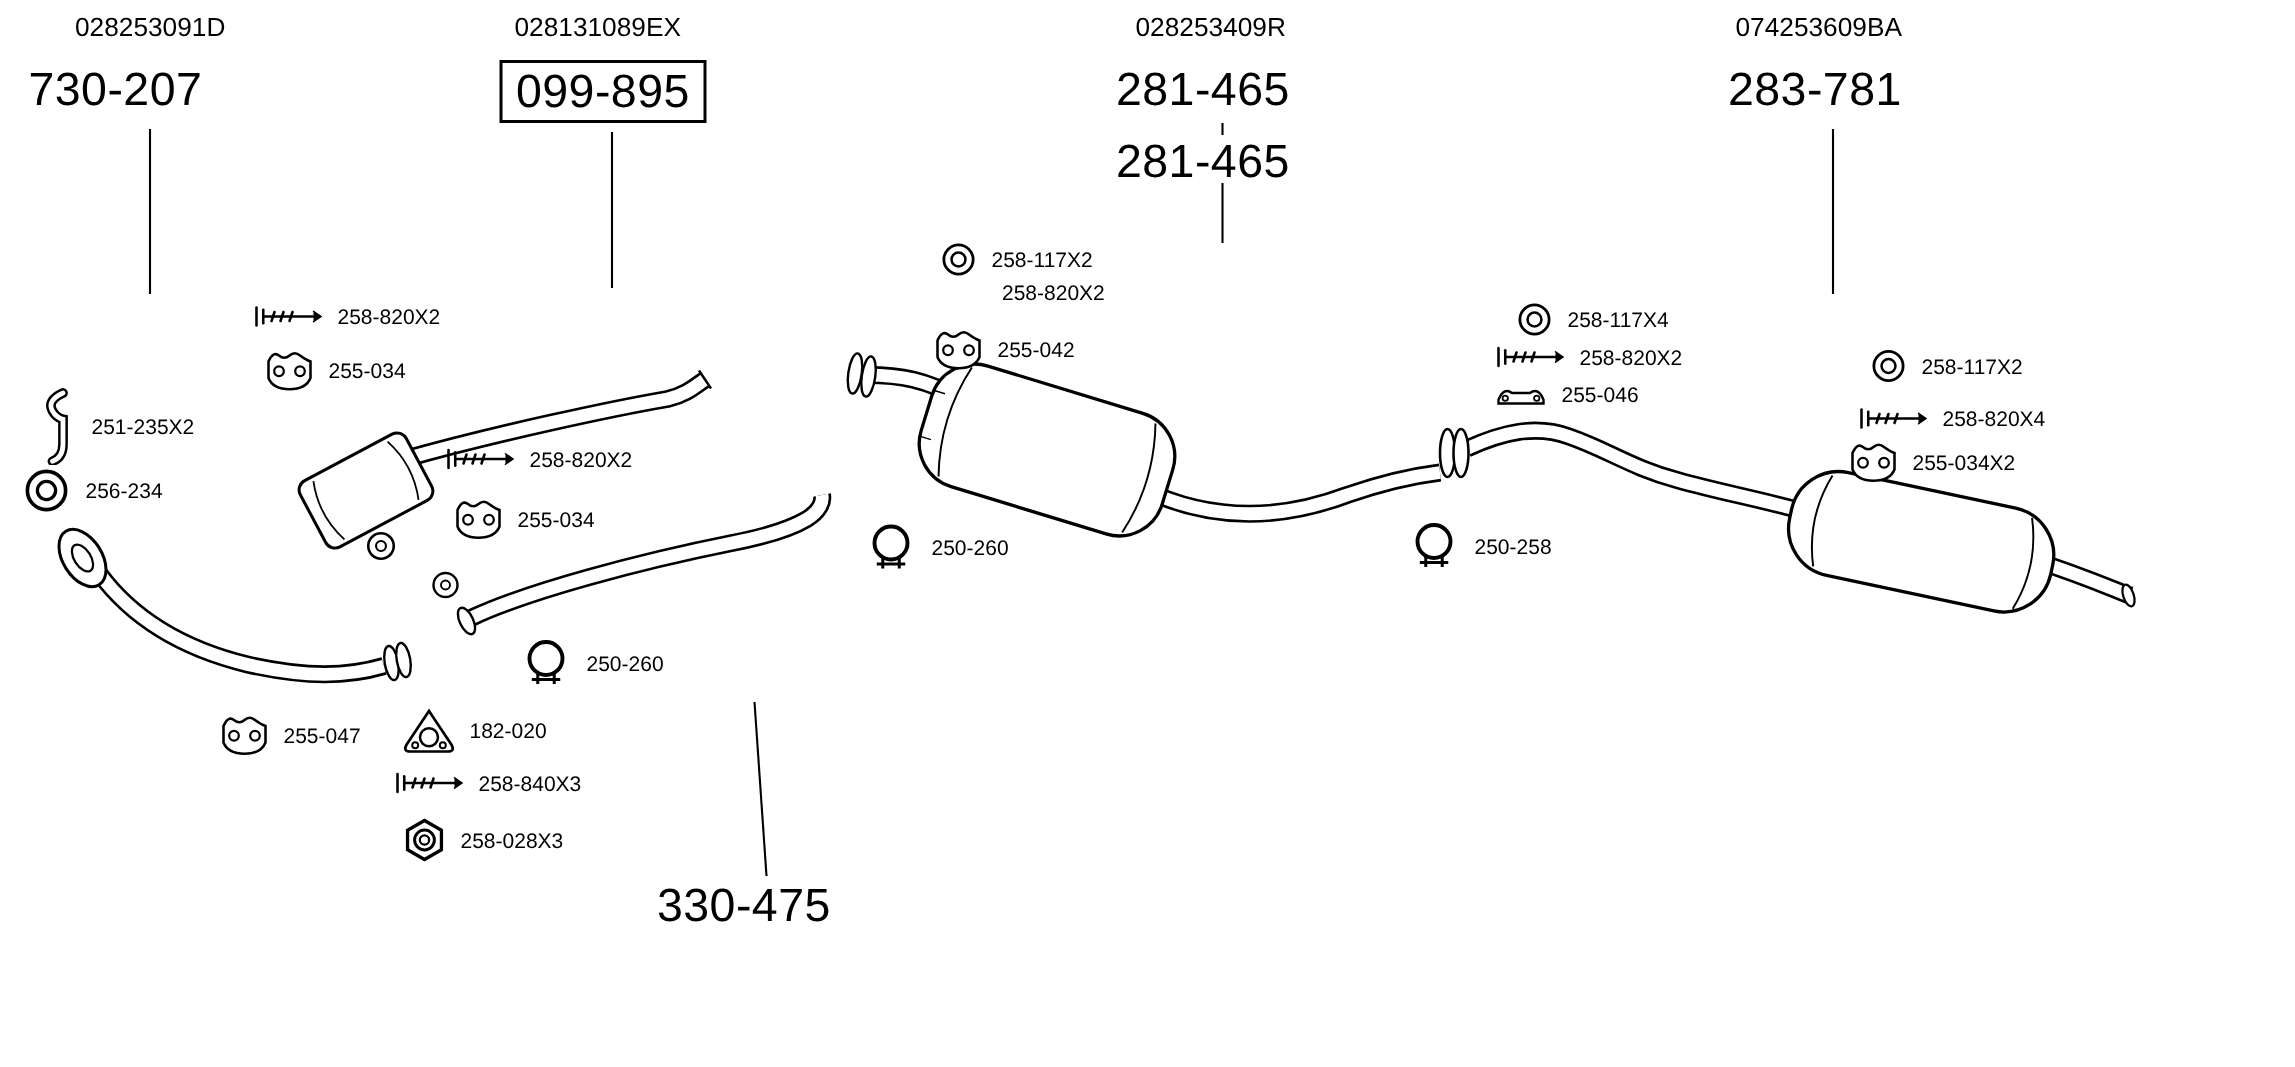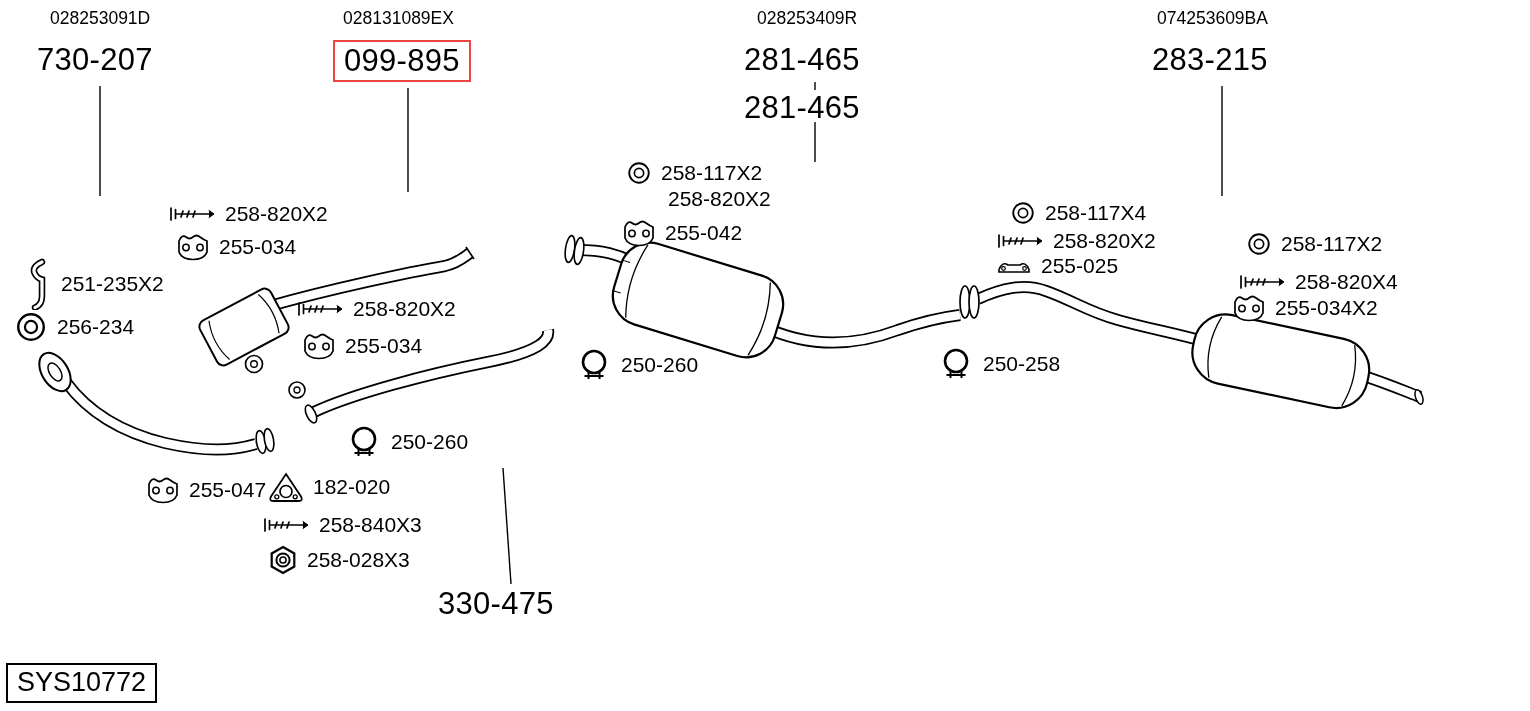--- a/index.html
+++ b/index.html
@@ -2,24 +2,24 @@
 <html><head>
 <meta charset="utf-8">
 <style>
   *{box-sizing:border-box;margin:0;padding:0}
   html,body{width:1530px;height:711px;background:#fff;overflow:hidden}
   body{font-family:"Liberation Sans","DejaVu Sans",sans-serif;color:#000;position:relative}
   .stage{position:absolute;inset:0;width:1222px;height:711px}
   .art{position:absolute;left:0;top:0;width:1530px;height:711px}
   .oem{position:absolute;font-size:17.5px;white-space:nowrap}
   .big{position:absolute;font-size:31px;letter-spacing:.3px;white-space:nowrap}
-  .boxed{border:2px solid #ef4444;padding:1px 9px}
+  .boxed{border:2px solid #000000;padding:1px 9px}
   .sys{position:absolute;font-size:27px;border:2px solid #000;padding:2px 9px 3px;white-space:nowrap}
   .lbl{position:absolute;display:flex;align-items:center;gap:9px;white-space:nowrap}
-  .lbl .txt{font-size:21px}
+  .lbl .txt{font-size:14px}
   .ic{flex:0 0 auto;display:block}
   svg{overflow:visible}
 </style>
 </head>
 <body>
 
 <svg width="0" height="0" style="position:absolute" aria-hidden="true">
   <defs>
     <symbol id="sym-screw" viewBox="0 0 48 18">
       <g fill="none" stroke="#000" stroke-width="1.7" stroke-linecap="round">
@@ -144,25 +144,25 @@
       <ellipse cx="974" cy="302" rx="5" ry="16" fill="#fff" stroke="#000" stroke-width="1.7"></ellipse>
       <ellipse cx="1419" cy="397" rx="3.5" ry="7.5" transform="rotate(-18 1419 397)" fill="#fff" stroke="#000" stroke-width="1.5"></ellipse>
     </g>
   </svg>
 
   <div class="oem" style="left:50px;top:8px">028253091D</div>
   <div class="oem" style="left:343px;top:8px">028131089EX</div>
   <div class="oem" style="left:757px;top:8px">028253409R</div>
   <div class="oem" style="left:1157px;top:8px">074253609BA</div>
 
-  <div class="big" style="left:37px;top:42px">730-207</div>
+  <div class="big" style="left:19px;top:42px">730-207</div>
   <div class="big boxed" style="left:333px;top:40px">099-895</div>
   <div class="big" style="left:744px;top:42px">281-465</div>
   <div class="big" style="left:744px;top:90px">281-465</div>
-  <div class="big" style="left:1152px;top:42px">283-215</div>
+  <div class="big" style="left:1152px;top:42px">283-781</div>
   <div class="big" style="left:438px;top:586px">330-475</div>
 
   <div class="lbl" style="left:168px;top:202px">
     <svg class="ic" width="48" height="18">
         <use href="#sym-screw"></use>
       </svg>
     <span class="txt">258-820X2</span>
   </div>
   <div class="lbl" style="left:176px;top:232px">
     <svg class="ic" width="34" height="30">
@@ -256,21 +256,21 @@
   <div class="lbl" style="left:996px;top:229px">
     <svg class="ic" width="48" height="18">
         <use href="#sym-screw"></use>
       </svg>
     <span class="txt">258-820X2</span>
   </div>
   <div class="lbl" style="left:996px;top:254px">
     <svg class="ic" width="36" height="18">
         <use href="#sym-mount"></use>
       </svg>
-    <span class="txt">255-025</span>
+    <span class="txt">255-046</span>
   </div>
   <div class="lbl" style="left:938px;top:347px">
     <svg class="ic" width="36" height="34">
         <use href="#sym-clamp"></use>
       </svg>
     <span class="txt">250-258</span>
   </div>
 
   <div class="lbl" style="left:1246px;top:231px">
     <svg class="ic" width="26" height="26">
@@ -284,15 +284,14 @@
       </svg>
     <span class="txt">258-820X4</span>
   </div>
   <div class="lbl" style="left:1232px;top:293px">
     <svg class="ic" width="34" height="30">
         <use href="#sym-hanger"></use>
       </svg>
     <span class="txt">255-034X2</span>
   </div>
 
-  <div class="sys" style="left:6px;top:663px">SYS10772</div>
 
 </div>
 
 </body></html>

